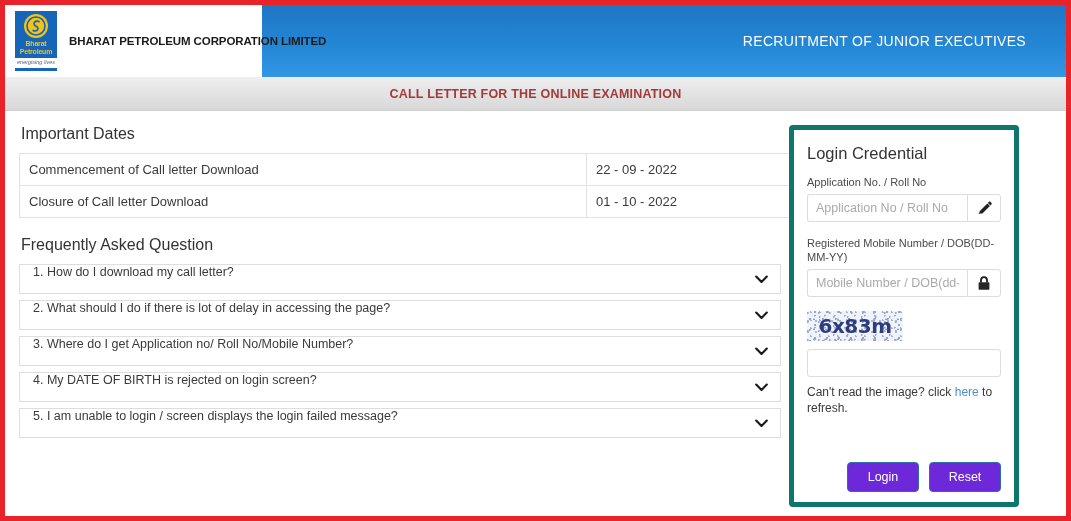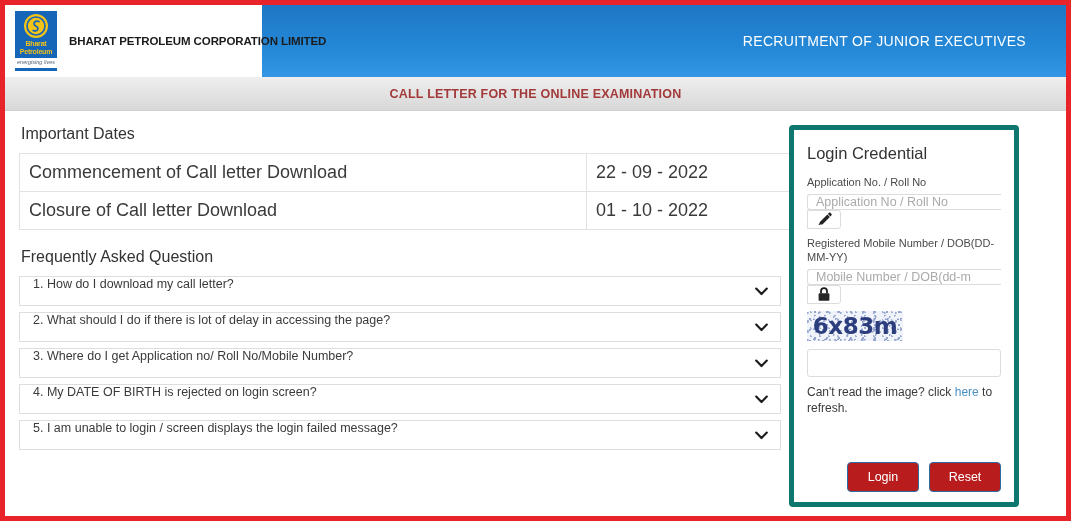--- a/index.html
+++ b/index.html
@@ -138,21 +138,21 @@
   table.dates {
     width: 762px;
     border-collapse: collapse;
     border: 1px solid #dcdcdc;
     border-radius: 3px;
     margin-bottom: 18px;
     table-layout: fixed;
   }
   table.dates td {
     border: 1px solid #e2e2e2;
-    font-size: 18px;
+    font-size: 13px;
     color: #3a3a3a;
     padding: 8px 9px;
     height: 15px;
   }
   td.date-label { width: 548px; }
   td.date-value { width: 212px; }
 
   .faq-list { margin-top: 2px; }
   .faq-item {
     width: 762px;
@@ -202,21 +202,20 @@
   .field-label {
     font-size: 11px;
     color: #4a4a4a;
     line-height: 14px;
     margin-bottom: 5px;
   }
   .input-group {
     display: flex;
     height: 28px;
     margin-bottom: 14px;
-    flex-direction: column;
   }
   .input-group input {
     flex: 1;
     min-width: 0;
     box-sizing: border-box;
     border: 1px solid #dcdcdc;
     border-right: none;
     border-radius: 3px 0 0 3px;
     font-size: 12.5px;
     color: #333;
@@ -254,21 +253,21 @@
       radial-gradient(circle at 13% 90%, #a8b4d8 0.9px, transparent 1.1px),
       radial-gradient(circle at 66% 8%, #95a5ce 0.9px, transparent 1.1px);
     background-size: 11px 9px, 13px 11px, 9px 8px, 12px 10px, 10px 12px, 14px 9px, 8px 11px, 12px 13px;
     display: flex;
     align-items: center;
     justify-content: center;
   }
   .captcha-text {
     font-family: "DejaVu Sans", sans-serif;
     font-weight: bold;
-    font-size: 23px;
+    font-size: 20px;
     color: #2c3d7d;
     letter-spacing: -0.5px;
   }
   .captcha-input {
     width: 100%;
     box-sizing: border-box;
     height: 28px;
     border: 1px solid #dcdcdc;
     border-radius: 3px;
     font-size: 12.5px;
@@ -286,21 +285,21 @@
     color: #4a90c4;
     text-decoration: none;
   }
   .btn-row {
     display: flex;
     justify-content: flex-end;
     gap: 10px;
     margin-top: 46px;
   }
   .btn {
-    background: #b91c1c;
+    background: #6d28d9;
     color: #ffffff;
     border: 1px solid #2e6da4;
     border-radius: 4px;
     font-size: 12.5px;
     font-family: "Liberation Sans", sans-serif;
     padding: 7px 16px;
     width: 72px;
     text-align: center;
     cursor: pointer;
   }

